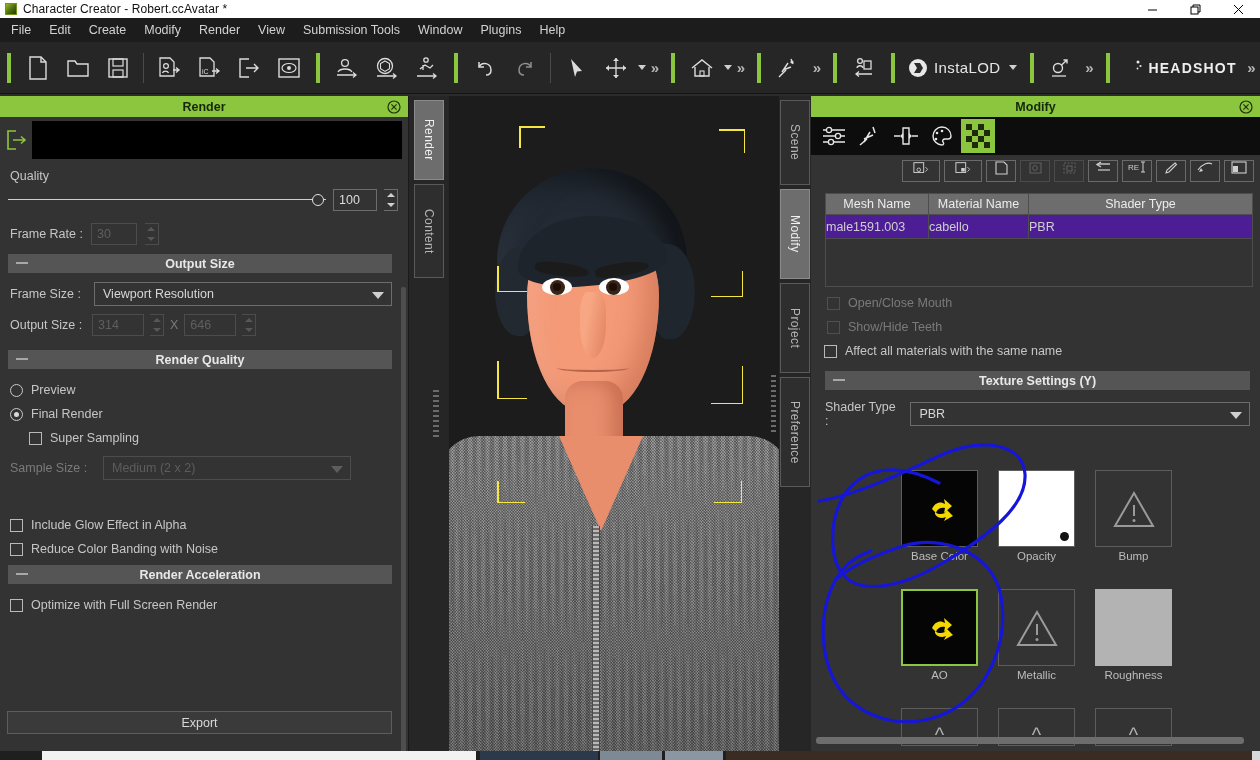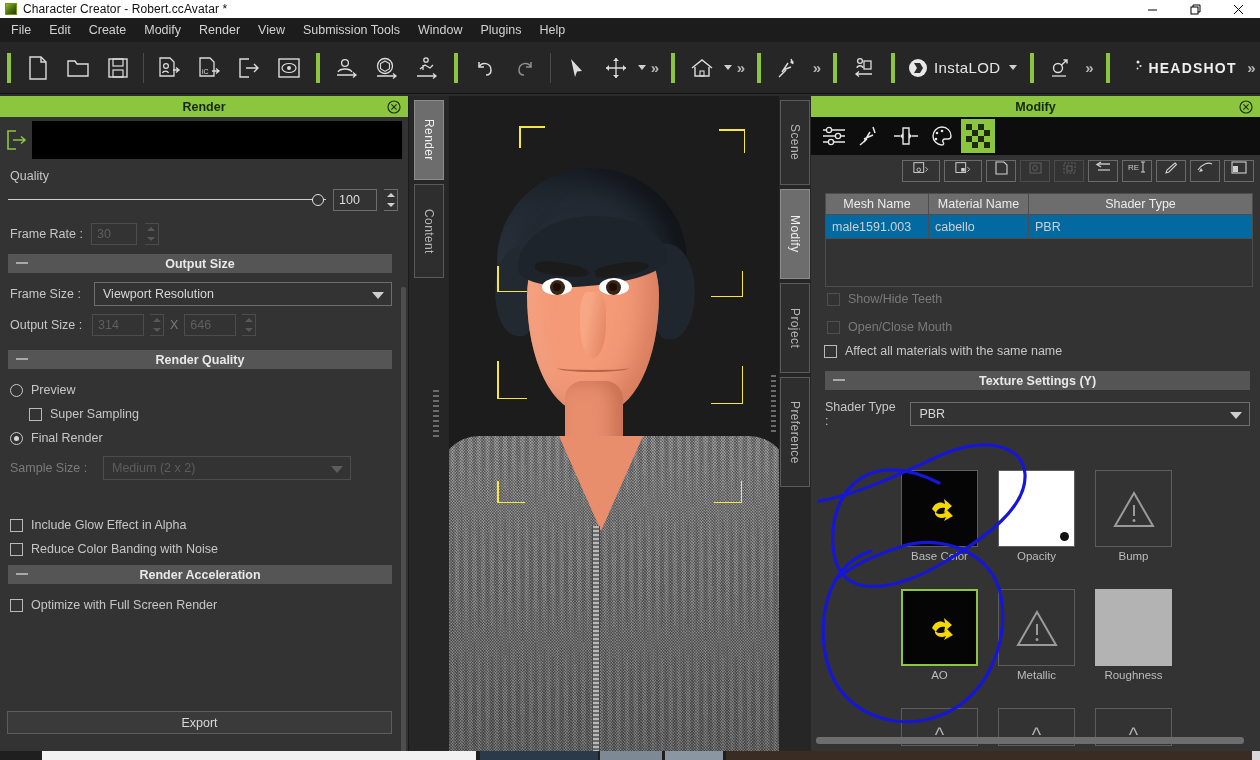--- a/index.html
+++ b/index.html
@@ -282,22 +282,22 @@
   }
   .mb2.dis { border-color:#4b4b4b; color:#606060; }
   .mb2w { width:38px; }
 
   table.meshtbl { width:428px; margin:6px 10px 0 14px; border-collapse:collapse; }
   table.meshtbl th {
     background:#6d6d6d; color:#ececec; font-weight:normal; font-size:12.5px;
     height:21px; border:1px solid #4d4d4d;
   }
   table.meshtbl td {
-    background:#0369a1; color:#cfcfcf; font-size:12.5px; height:24px;
-    border:1px solid #4d4d4d; padding-left:6px;
+    background:#4c1d95; color:#cfcfcf; font-size:12.5px; height:24px;
+    border:1px solid #4d4d4d; padding-left:0;
   }
   .mesh-empty {
     margin:0 10px 0 14px; width:428px; height:48px; border:1px solid #4d4d4d; border-top:none;
     background:#333;
   }
 
   .tex-grid { position:absolute; left:0; top:0; }
   .tex-cell { position:absolute; }
   .tex-thumb {
     width:77px; height:77px; border:1px solid #5d5d5d; background:#333;
@@ -661,27 +661,27 @@
 
       <div class="section-bar" style="margin-top:14px;">
         <span class="minus"></span>
         <span>Render Quality</span>
       </div>
 
       <div class="cbrow">
         <span class="radio"></span>
         <span class="lbl">Preview</span>
       </div>
+      <div class="cbrow">
+        <span class="radio on"></span>
+        <span class="lbl">Final Render</span>
+      </div>
       <div class="cbrow" style="padding-left:29px;">
         <span class="chk"></span>
         <span class="lbl">Super Sampling</span>
-      </div>
-      <div class="cbrow">
-        <span class="radio on"></span>
-        <span class="lbl">Final Render</span>
       </div>
       <div class="row" style="gap:13px; padding-top:6px;">
         <span class="lbl-dim" style="width:80px;">Sample Size :</span>
         <div class="select dis" style="width:248px;">
           <span>Medium (2 x 2)</span>
           <span class="dd"></span>
         </div>
       </div>
 
       <div class="cbrow" style="padding-top:38px;">
@@ -921,27 +921,27 @@
       </tr>
       <tr>
         <td>male1591.003</td>
         <td>cabello</td>
         <td>PBR</td>
       </tr>
     </tbody>
       </table>
     <div class="mesh-empty"></div>
 
+    <div class="cbrow" style="padding-left:16px; padding-top:9px;">
+      <span class="chk dis"></span>
+      <span class="lbl-dim">Open/Close Mouth</span>
+    </div>
     <div class="cbrow" style="padding-left:16px;">
       <span class="chk dis"></span>
       <span class="lbl-dim">Show/Hide Teeth</span>
-    </div>
-    <div class="cbrow" style="padding-left:16px; padding-top:9px;">
-      <span class="chk dis"></span>
-      <span class="lbl-dim">Open/Close Mouth</span>
     </div>
     <div class="cbrow" style="padding-left:13px;">
       <span class="chk"></span>
       <span class="lbl">Affect all materials with the same name</span>
     </div>
 
     <div class="section-bar" style="margin:8px 10px 10px 14px;">
       <span class="minus"></span>
       <span>Texture Settings  (Y)</span>
     </div>

